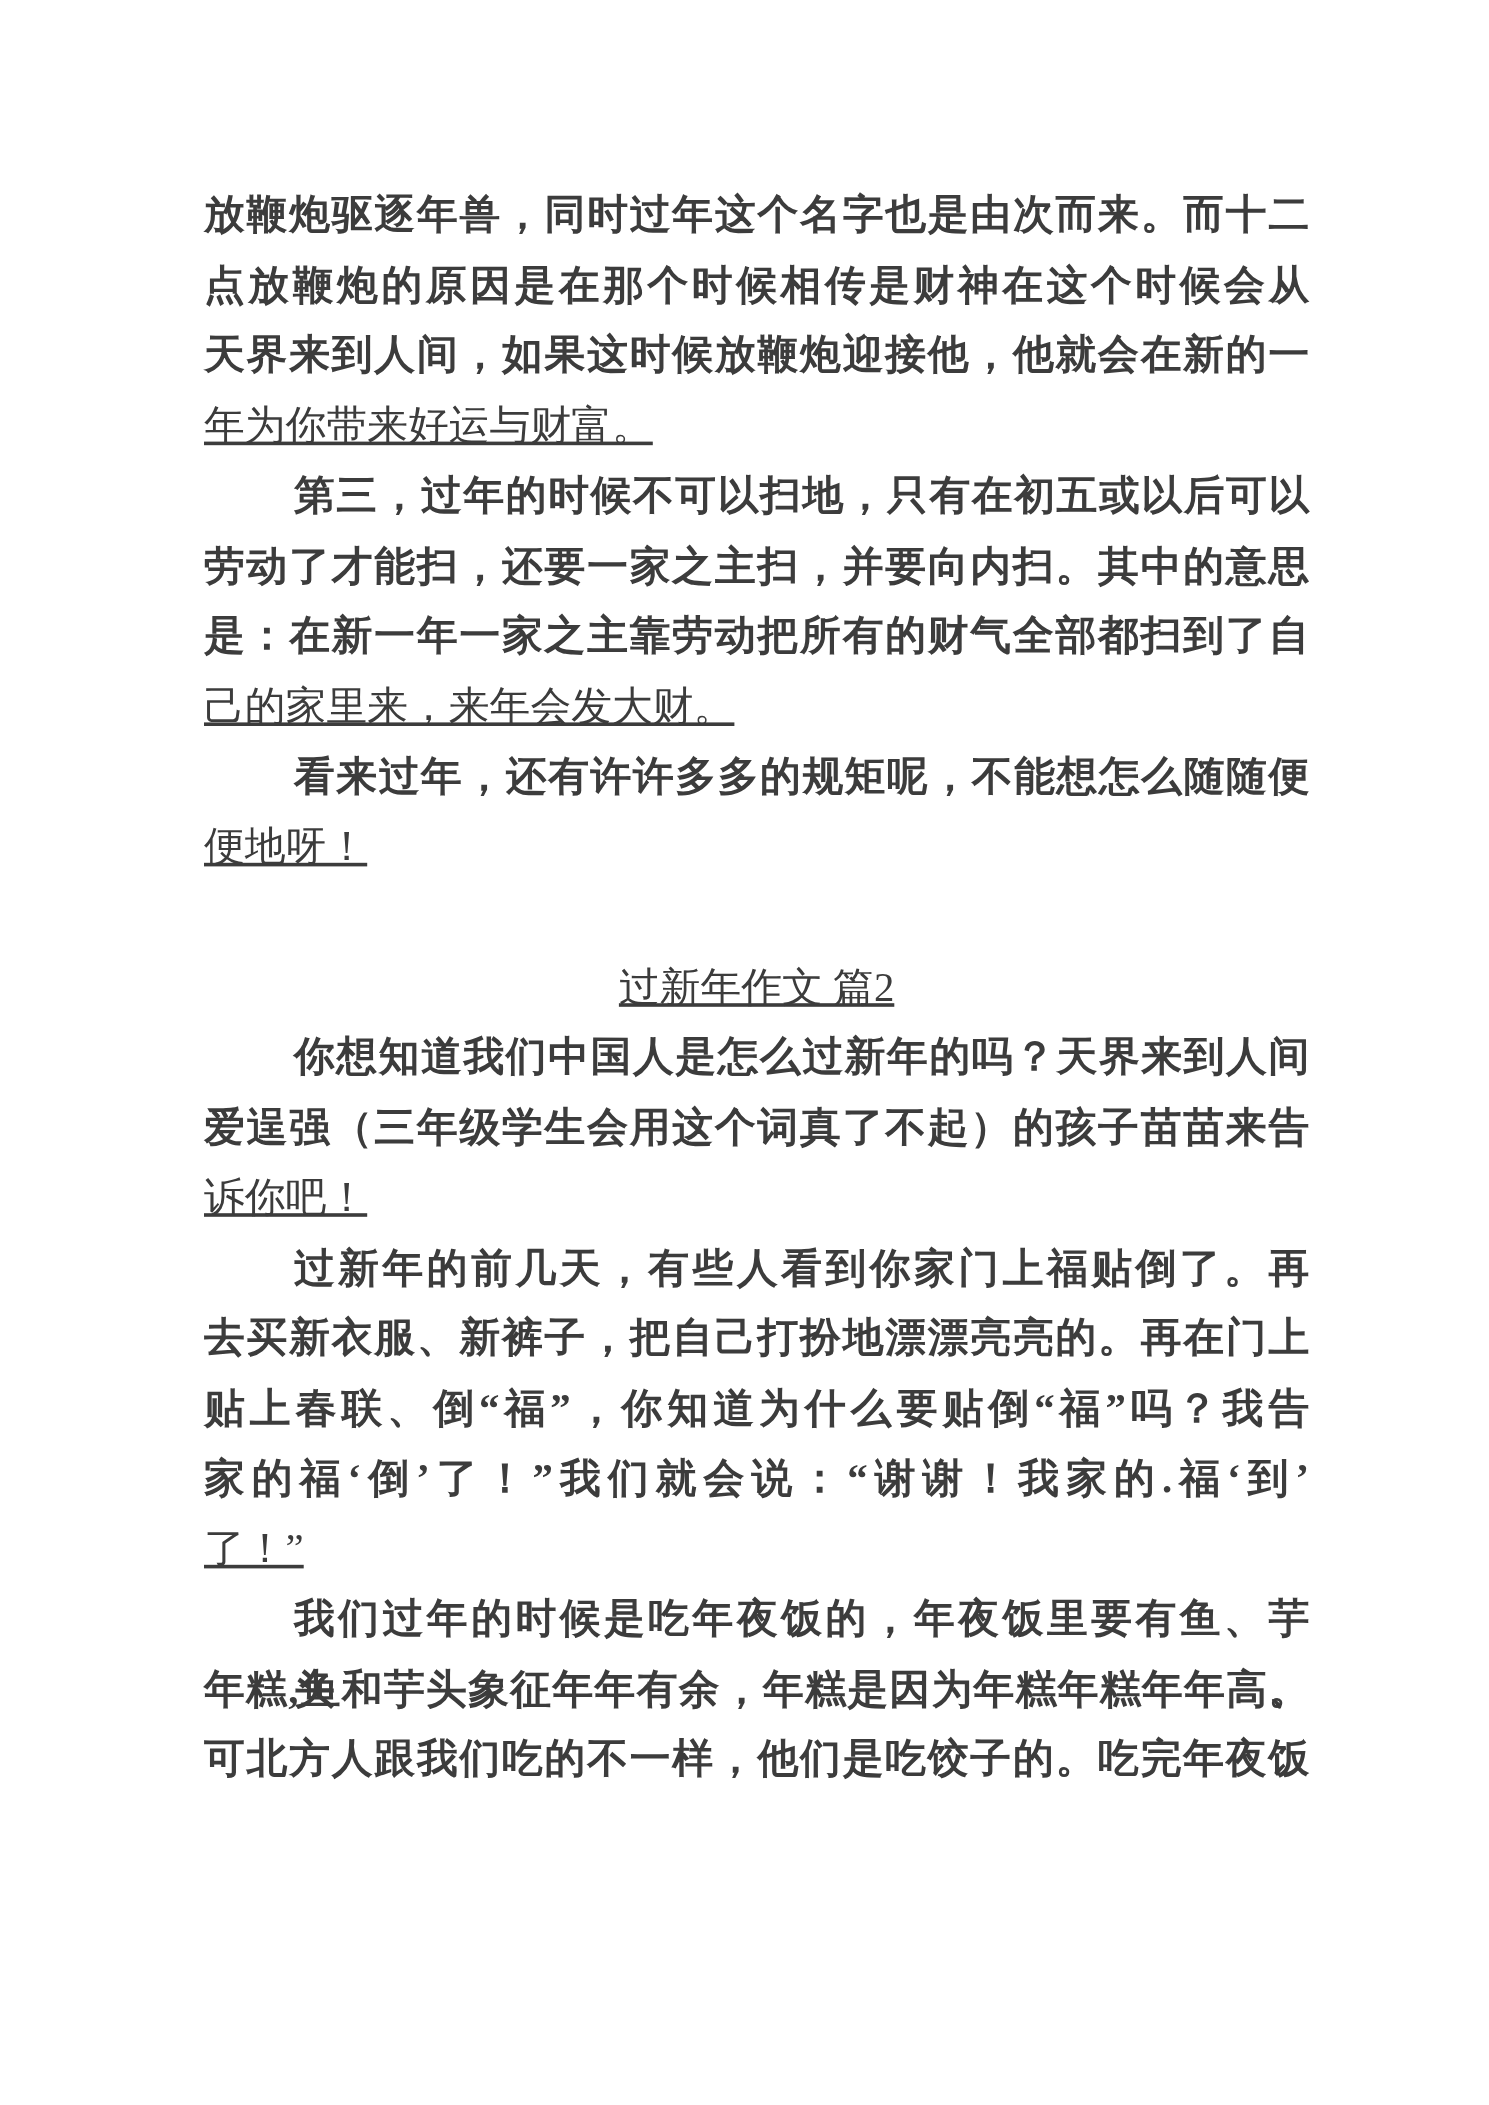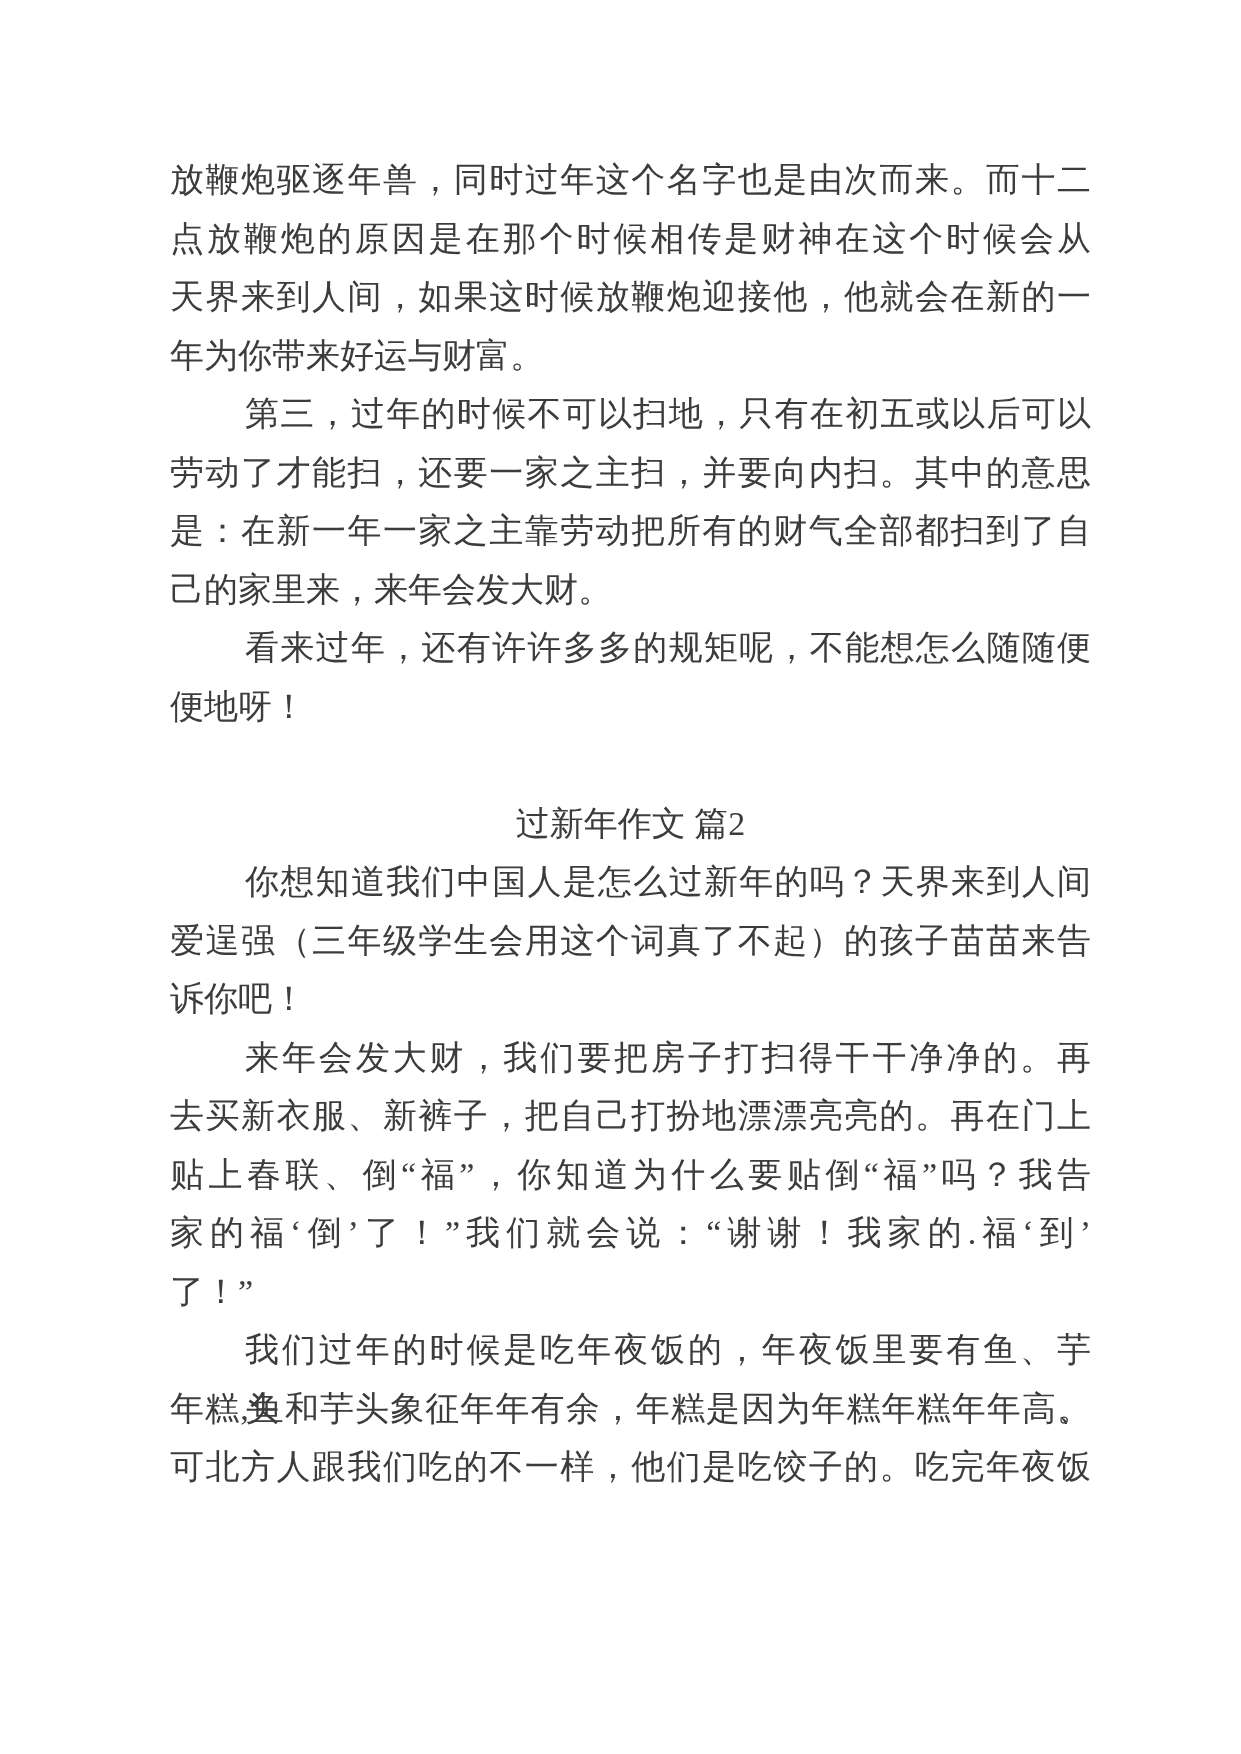--- a/index.html
+++ b/index.html
@@ -26,23 +26,25 @@
     height: 58.5px;
     line-height: 58.5px;
     font-size: 34px;
     font-weight: 400;
     letter-spacing: 0;
   }
   .line.fill {
     text-align: justify;
     text-justify: inter-character;
     text-align-last: justify;
+    font-weight: bold;
   }
   .line.endline {
     text-align: left;
+    text-decoration: underline;
   }
   .line.indent {
     padding-left: 75px;
   }
   .line.heading {
     text-align: center;
   }
   .line.spacer {
     
   }
@@ -60,21 +62,21 @@
       <div class="line body fill">劳动了才能扫，还要一家之主扫，并要向内扫。其中的意思</div>
       <div class="line body fill">是：在新一年一家之主靠劳动把所有的财气全部都扫到了自</div>
       <div class="line body endline">己的家里来，来年会发大财。</div>
       <div class="line body indent fill">看来过年，还有许许多多的规矩呢，不能想怎么随随便</div>
       <div class="line body endline">便地呀！</div>
       <div class="line spacer endline"></div>
       <div class="line heading endline">过新年作文 篇2</div>
       <div class="line body indent fill">你想知道我们中国人是怎么过新年的吗？天界来到人间</div>
       <div class="line body fill">爱逞强（三年级学生会用这个词真了不起）的孩子苗苗来告</div>
       <div class="line body endline">诉你吧！</div>
-      <div class="line body indent fill">来年会发大财，我们要把房子打扫得干干净净的。再</div>
+      <div class="line body indent fill">过新年的前几天，有些人看到你家门上福贴倒了。再</div>
       <div class="line body fill">去买新衣服、新裤子，把自己打扮地漂漂亮亮的。再在门上</div>
       <div class="line body fill">贴上春联、倒“福”，你知道为什么要贴倒“福”吗？我告</div>
       <div class="line body fill">家的福‘倒’了！”我们就会说：“谢谢！我家的.福‘到’</div>
       <div class="line body endline">了！”</div>
       <div class="line body indent fill">我们过年的时候是吃年夜饭的，年夜饭里要有鱼、芋头、</div>
       <div class="line body fill">年糕,鱼和芋头象征年年有余，年糕是因为年糕年糕年年高。</div>
       <div class="line body fill">可北方人跟我们吃的不一样，他们是吃饺子的。吃完年夜饭</div>
     </div>
 </div>
 

